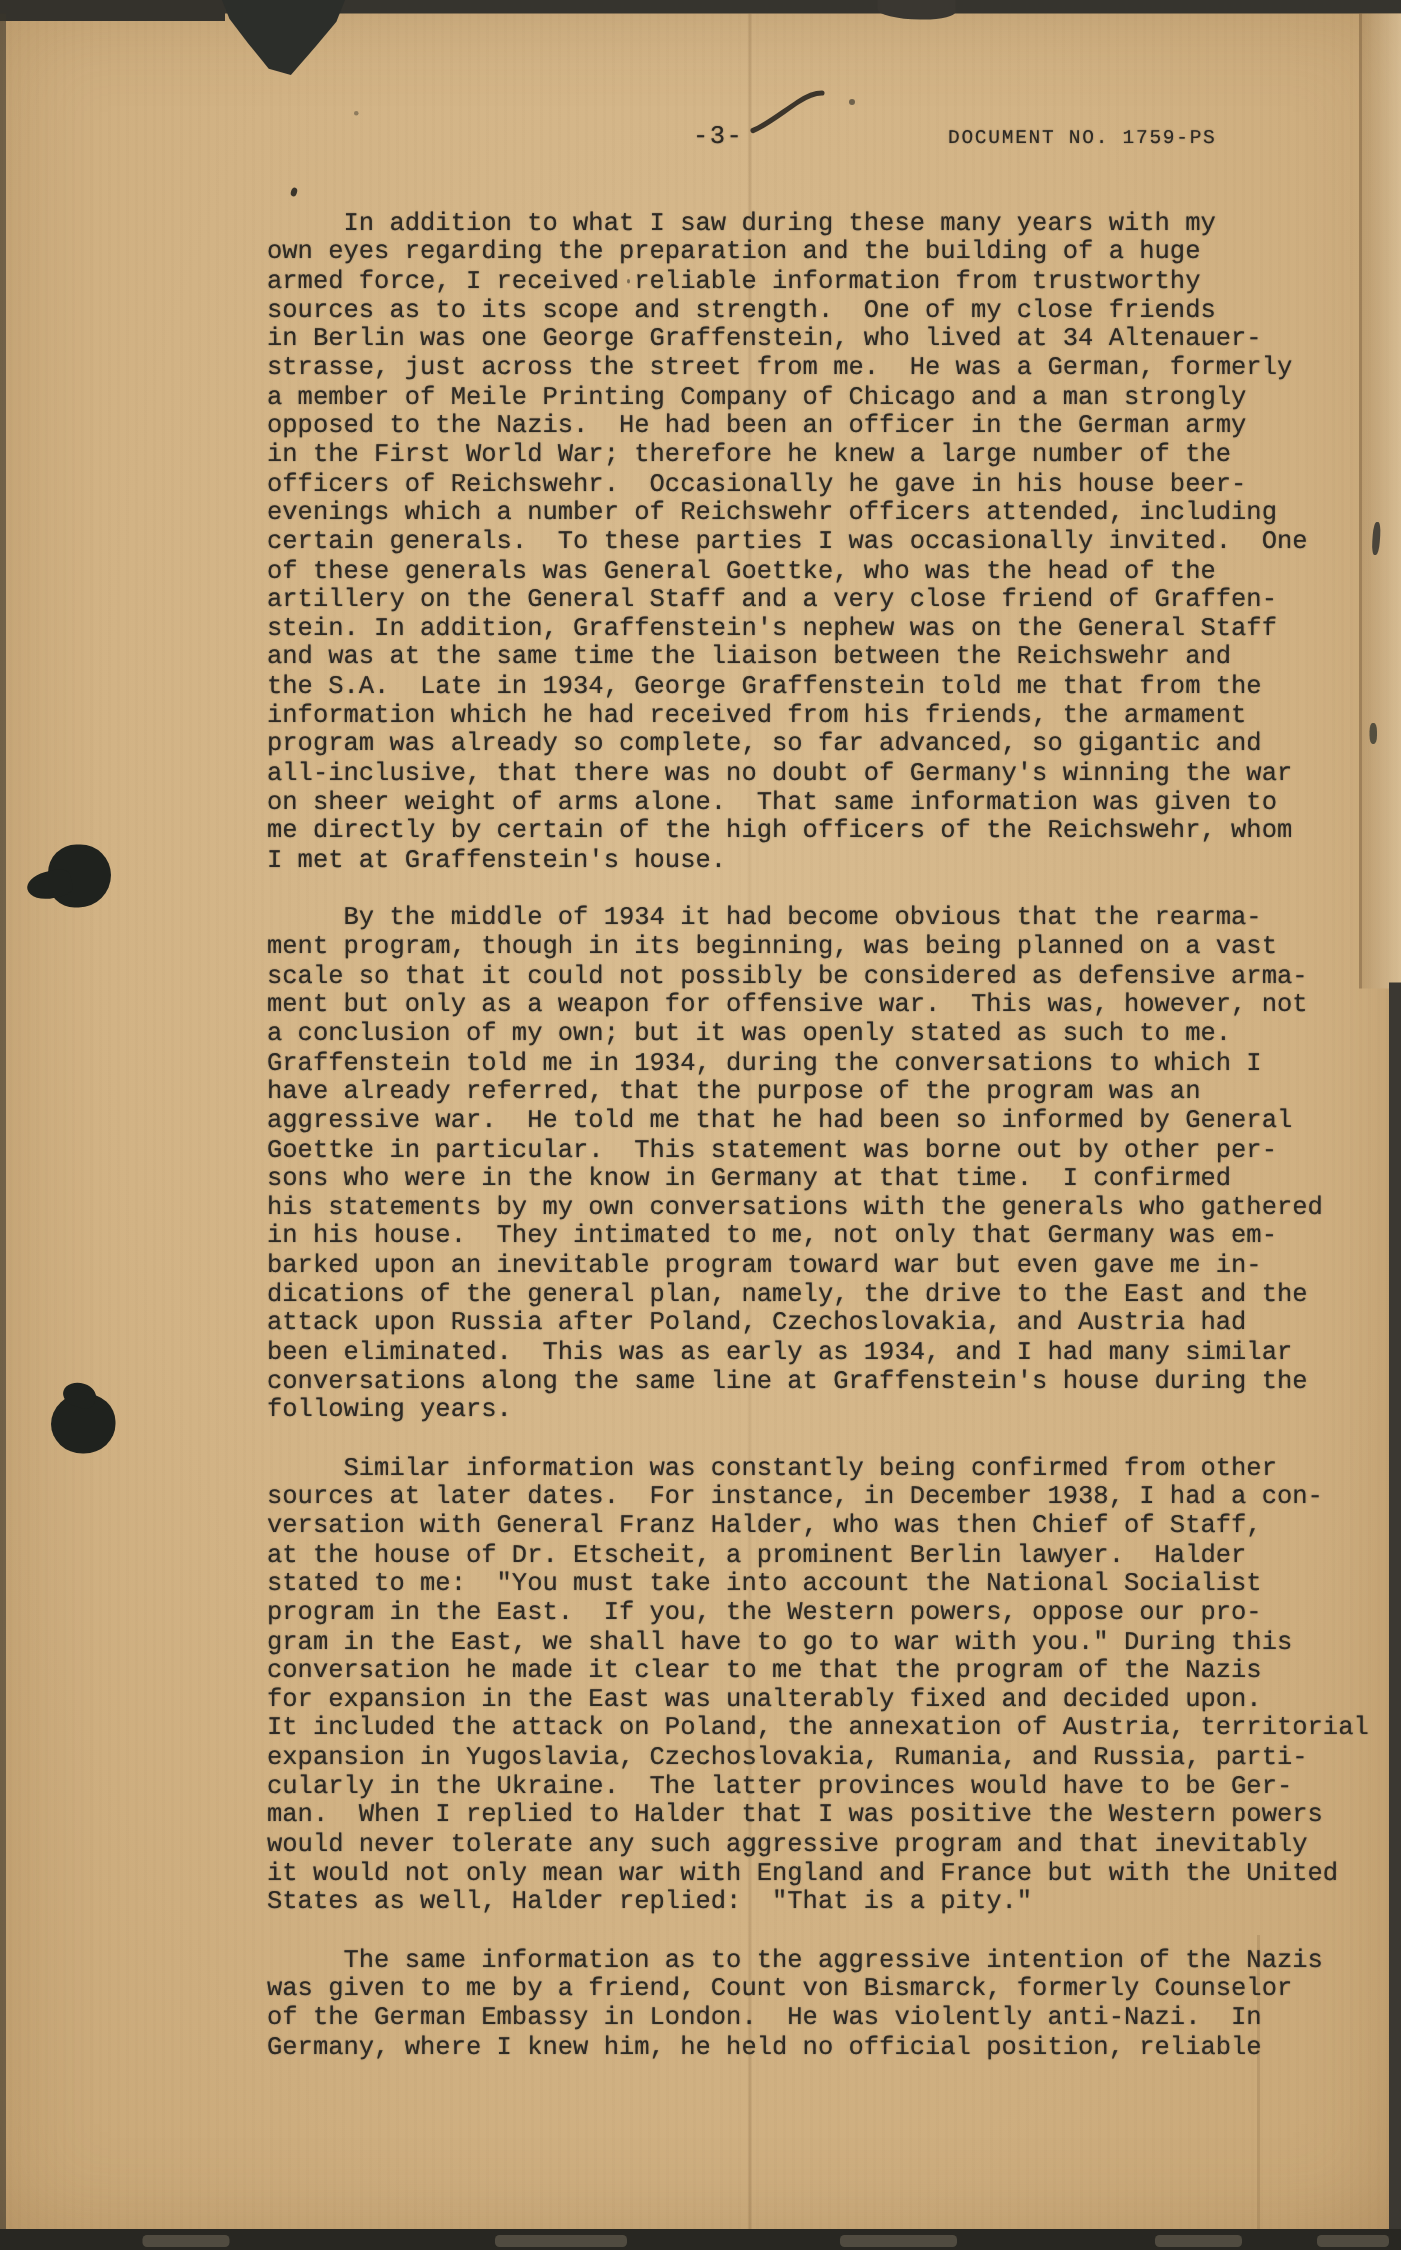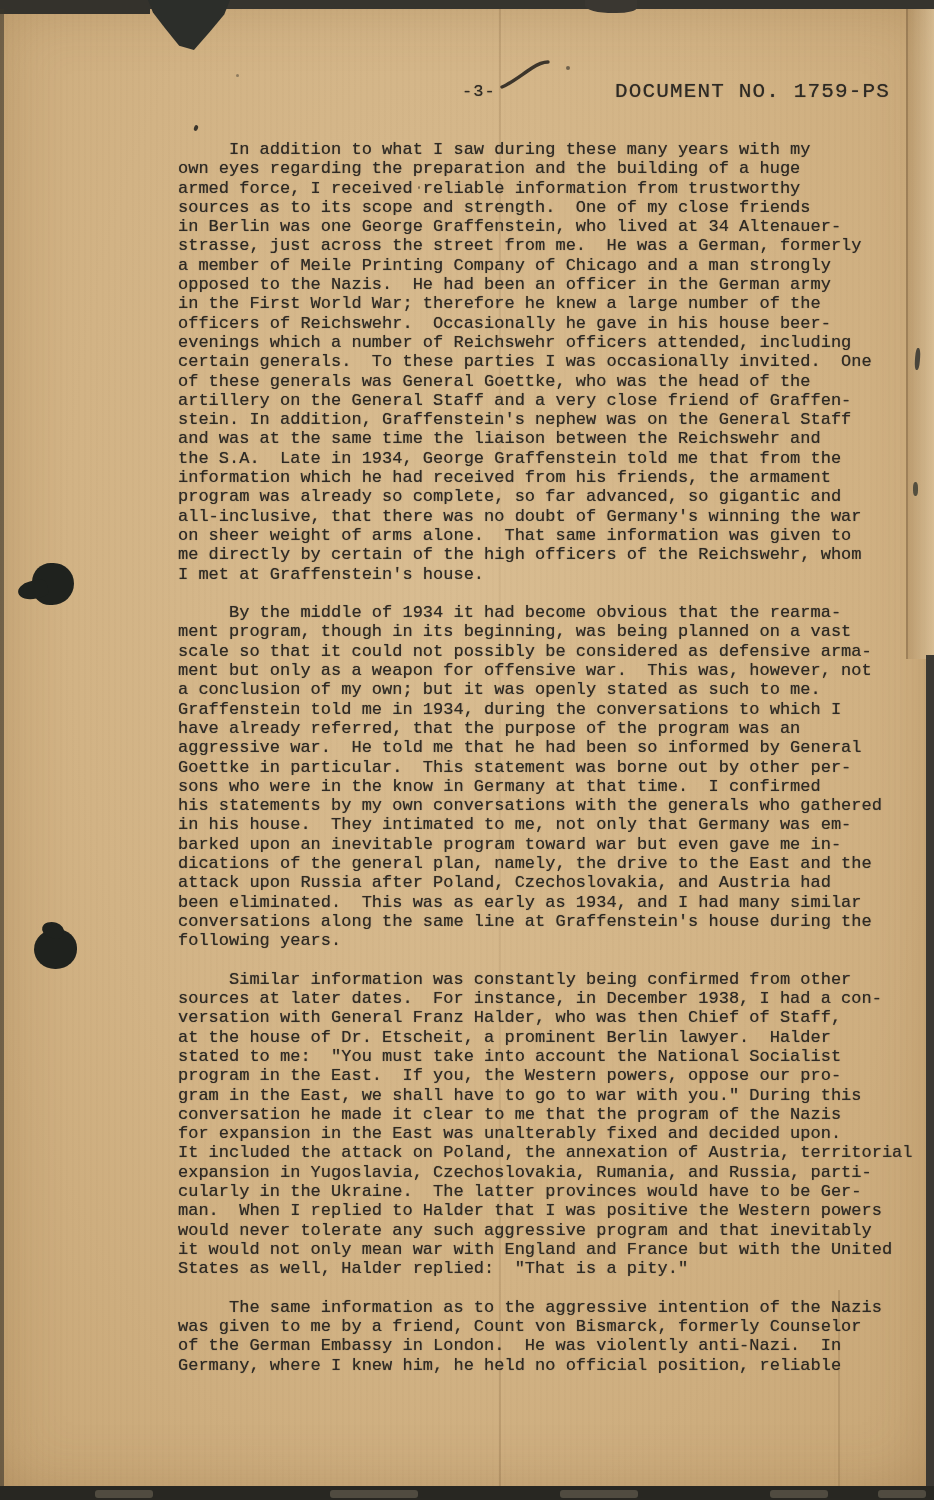--- a/index.html
+++ b/index.html
@@ -26,22 +26,22 @@
   .typewritten {
     color: #2e2a24;
     text-shadow: 0 0 0.9px rgba(46,42,36,0.72);
     white-space: pre;
   }
   .page-number {
     position: absolute; left: 462px; top: 82px;
     font-size: 17px; line-height: 20px; letter-spacing: 1px;
   }
   .doc-number {
-    position: absolute; left: 615px; top: 82px;
-    font-size: 21px; line-height: 20px; letter-spacing: 1.15px;
+    position: absolute; left: 632px; top: 82px;
+    font-size: 13px; line-height: 20px; letter-spacing: 1.15px;
   }
   .body-text {
     position: absolute; left: 178px; top: 140px;
     font-size: 17px; line-height: 19.3px;
   }
   .para { margin: 0 0 19.3px 0; }
   
   .top-band { position: absolute; left: 0; top: 0; width: 934px; height: 9px; background: #36342e; }
   .top-band-left { position: absolute; left: 0; top: 0; width: 150px; height: 14px; background: #34322c; }
   .top-band-mark { position: absolute; left: 585px; top: 0; width: 52px; height: 13px; background: #3a3731; border-radius: 0 0 40% 55%; }

